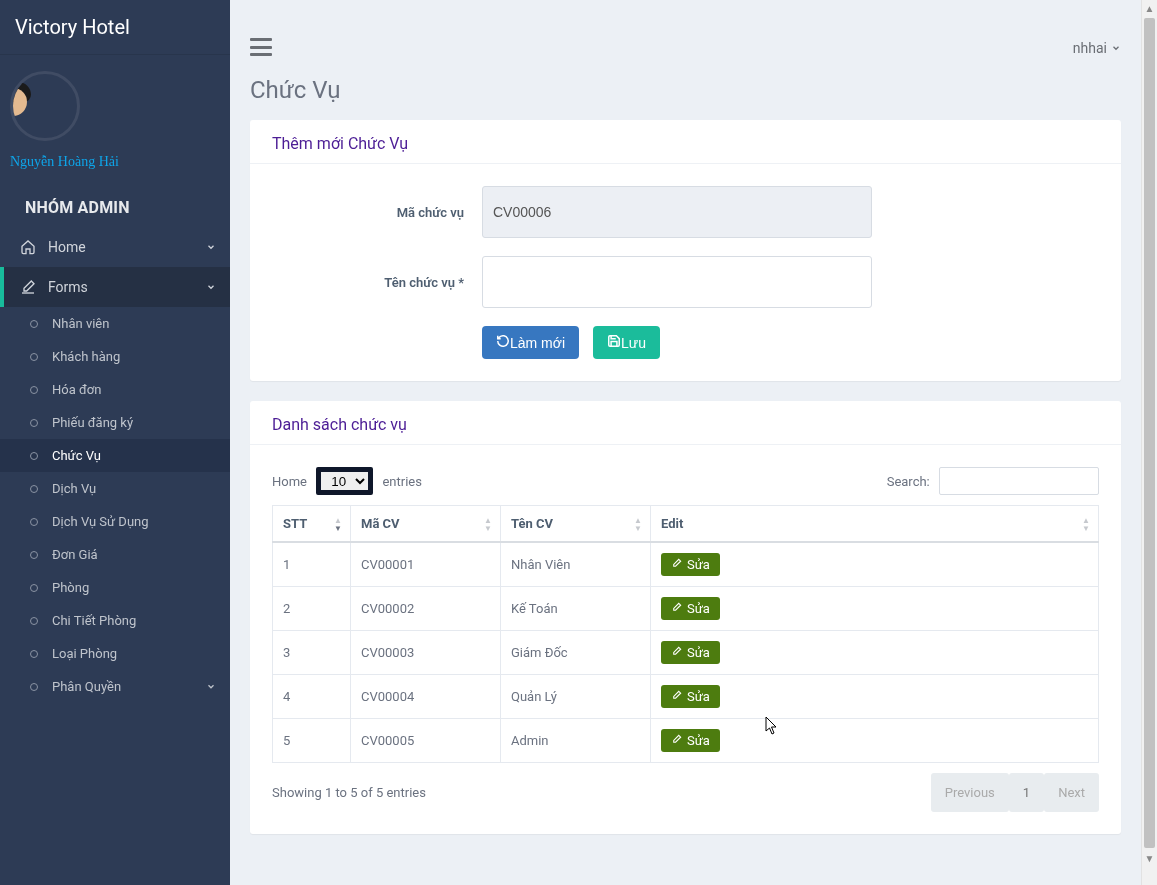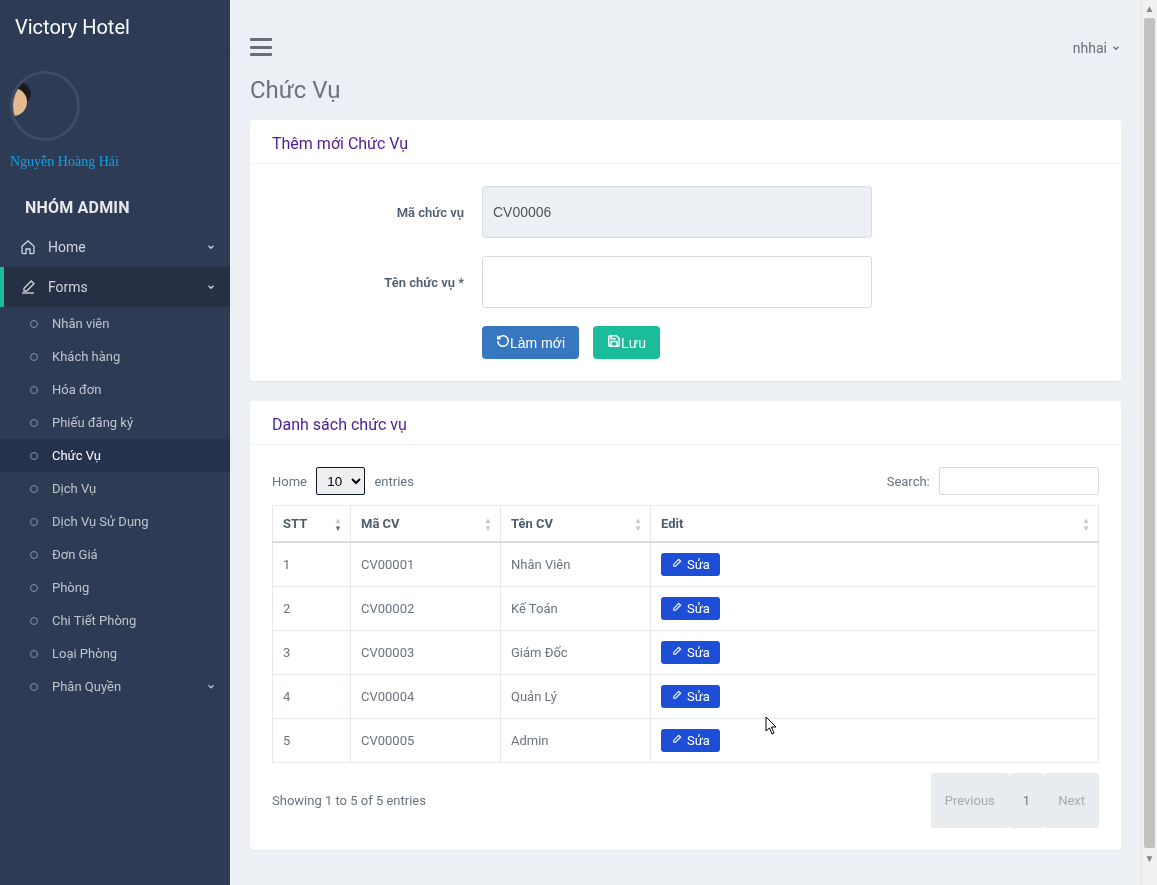--- a/index.html
+++ b/index.html
@@ -40,38 +40,38 @@
   .panel-body { padding: 22px; }
 
   .form-row { display: flex; align-items: center; margin-bottom: 18px; }
   .form-label { width: 210px; text-align: right; padding-right: 18px; font-weight: 600; color: #4e5e70; font-size: 13px; }
   .form-control { flex: 0 0 390px; height: 52px; border: 1px solid #d7dce3; border-radius: 3px; padding: 0 10px; font-size: 14px; color: #555; background: #fff; }
   .form-control[readonly] { background: #eceff4; }
   .btn-row { padding-left: 210px; margin-top: 10px; display: flex; gap: 14px; }
   .btn { display: inline-flex; align-items: center; padding: 8px 14px; border: none; border-radius: 4px; color: #fff; font-size: 14px; cursor: pointer; }
   .btn-primary { background: #3777c0; }
   .btn-success { background: #1bbc9b; }
-  .btn-info-sm { background: #1d4ed8; color: #fff; padding: 4px 10px; font-size: 13px; border-radius: 3px; display: inline-flex; align-items: center; gap: 5px; cursor: pointer; }
+  .btn-info-sm { background: #4d7c0f; color: #fff; padding: 4px 10px; font-size: 13px; border-radius: 3px; display: inline-flex; align-items: center; gap: 5px; cursor: pointer; }
 
   .dt-controls { display: flex; justify-content: space-between; align-items: center; margin-bottom: 10px; font-size: 13px; color: #6b7280; }
-  .dt-controls select { height: 28px; border: 1px solid #0f172a; border-radius: 2px; padding: 0 6px; margin: 0 6px; }
+  .dt-controls select { height: 28px; border: 5px solid #0f172a; border-radius: 2px; padding: 0 6px; margin: 0 6px; }
   .dt-controls input[type="text"] { height: 28px; width: 160px; border: 1px solid #d7dce3; border-radius: 2px; padding: 0 8px; margin-left: 6px; }
 
   table.data { width: 100%; border-collapse: collapse; }
   table.data th, table.data td { border: 1px solid #e5e9ef; padding: 10px 10px; text-align: left; vertical-align: middle; }
   table.data thead th { background: #fff; color: #4e5e70; font-weight: 700; position: relative; font-size: 13px; border-bottom: 2px solid #d9dde2; }
   .sort-icons { position: absolute; right: 8px; top: 50%; transform: translateY(-50%); display: flex; flex-direction: column; line-height: 6px; color: #c6c9ce; }
   .sort-icons.active-desc .down { color: #6b7280; }
   .sort-icons .up::before { content: '▲'; font-size: 8px; }
   .sort-icons .down::before { content: '▼'; font-size: 8px; }
   table.data tbody td { color: #6b7280; font-size: 13px; }
 
   .dt-footer { display: flex; justify-content: space-between; align-items: center; margin-top: 10px; font-size: 13px; color: #6b7280; }
   .pager { display: flex; }
-  .pager .pg { padding: 20px 14px; border-radius: 3px; color: #777; cursor: pointer; }
+  .pager .pg { padding: 12px 14px; border-radius: 3px; color: #777; cursor: pointer; }
   .pager .pg.disabled { background: #e8ecef; color: #aaa; cursor: default; }
   .pager .pg.active { background: #e8ecef; color: #777; }
 
   .cursor { position: absolute; left: 765px; top: 716px; pointer-events: none; }
   .page-wrap { position: relative; }
 
   .scrollbar { width: 16px; background: #f1f1f1; border-left: 1px solid #e2e2e2; }
   .scrollbar .thumb { background: #c1c1c1; margin: 2px; border-radius: 2px; }
   .scrollbar .arrow { height: 16px; display: flex; align-items: center; justify-content: center; color: #888; font-size: 10px; }
 </style>

